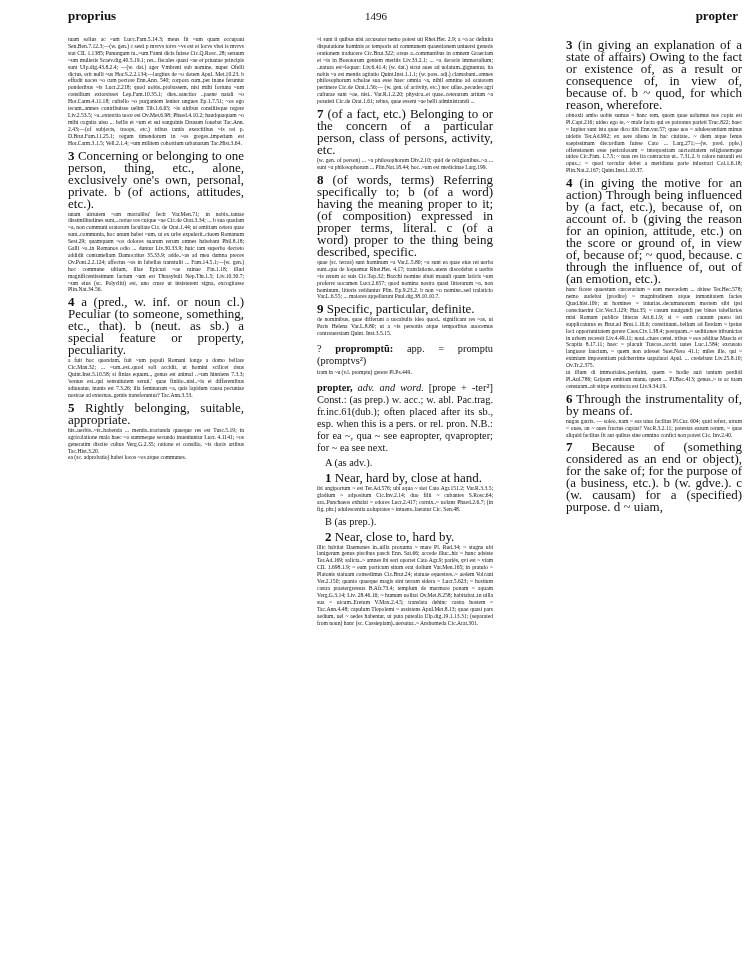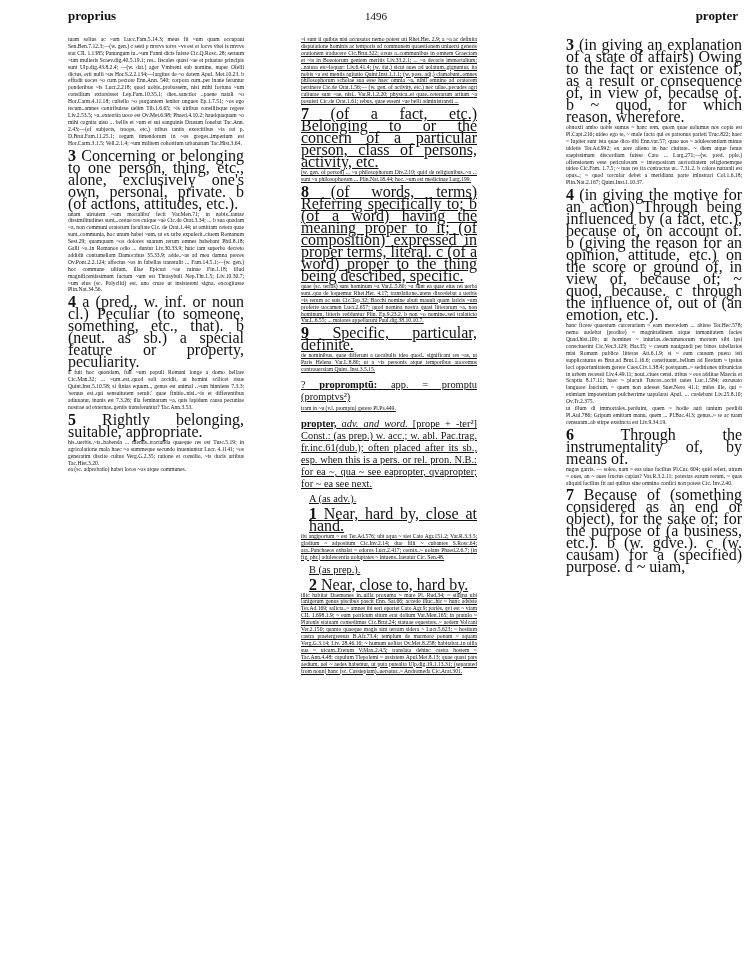--- a/index.html
+++ b/index.html
@@ -3,24 +3,24 @@
 <meta charset="utf-8">
 <style>
   html,body{margin:0;padding:0;background:#fff;}
   body{width:750px;height:963px;overflow:hidden;position:relative;font-family:"DejaVu Serif","Liberation Serif",serif;color:#111;}
   .header{position:absolute;top:8px;left:0;width:750px;height:24px;}
   .hw-left{position:absolute;left:68px;top:0;font-weight:bold;font-size:13px;font-family:"Liberation Serif",serif;}
   .pageno{position:absolute;left:365px;top:2px;font-size:11px;font-family:"Liberation Serif",serif;}
   .hw-right{position:absolute;right:12px;top:0;font-weight:bold;font-size:13px;font-family:"Liberation Serif",serif;}
   .col{position:absolute;top:36px;width:176px;font-family:"Liberation Serif",serif;}
   .col1{left:68px;}
-  .col2{left:301px;text-decoration:underline;}
+  .col2{left:317px;}
   .col3{left:566px;}
   .cit{font-size:5.6px;line-height:6.9px;text-align:justify;margin:0;}
-  .sense{font-size:16px;line-height:12px;margin:3px 0 1px 0;text-align:justify;}
+  .sense{font-size:13px;line-height:12px;margin:3px 0 1px 0;text-align:justify;}
   .sense .num{font-weight:bold;}
   .entry{font-size:10.4px;line-height:12px;margin:6px 0 2px 0;text-align:justify;}
   .entry .lemma{font-weight:bold;}
   .sub{font-size:10.4px;line-height:12px;margin:3px 0 1px 8px;}
 </style>
 </head>
 <body>
 
 <div class="header">
   <span class="hw-left">proprius</span>

